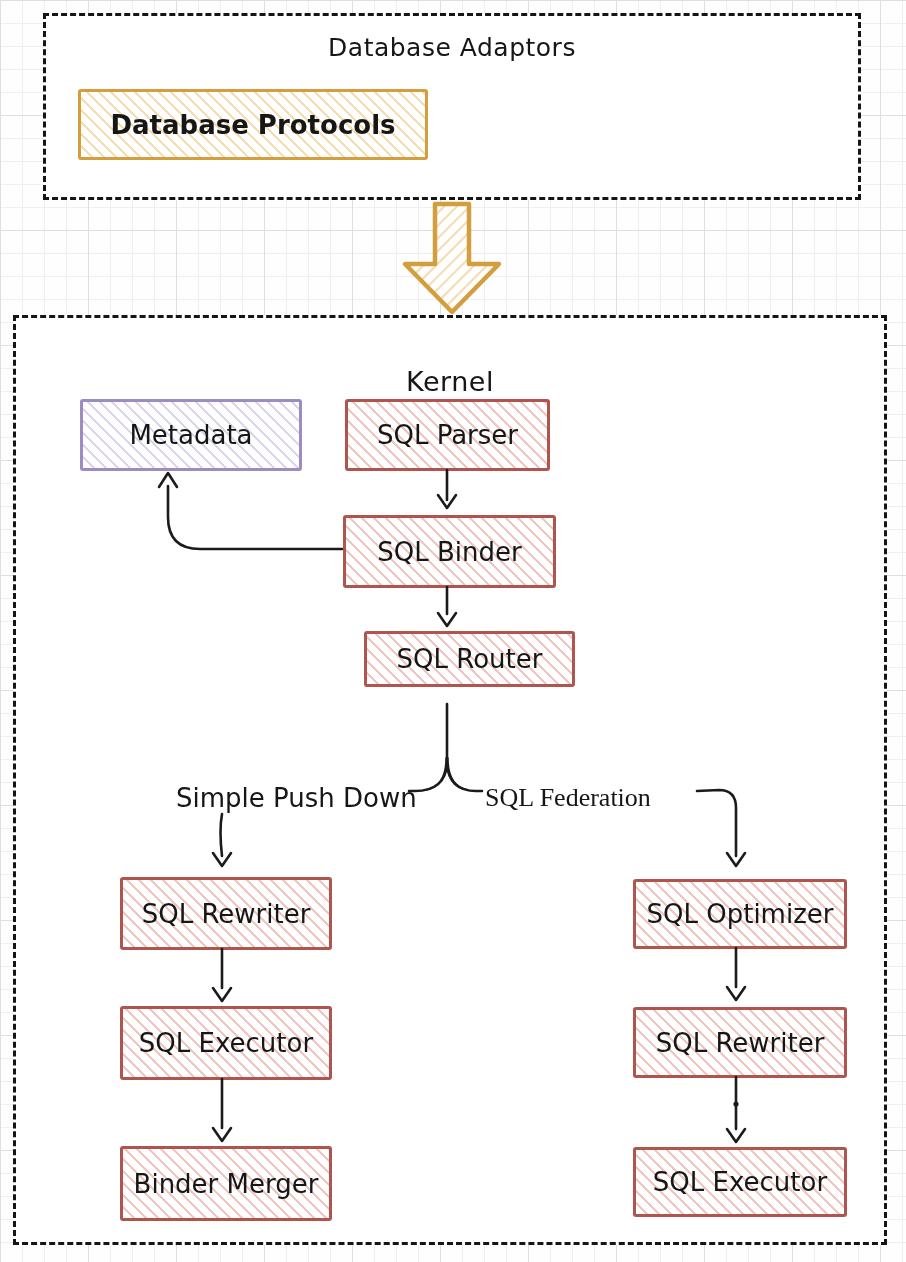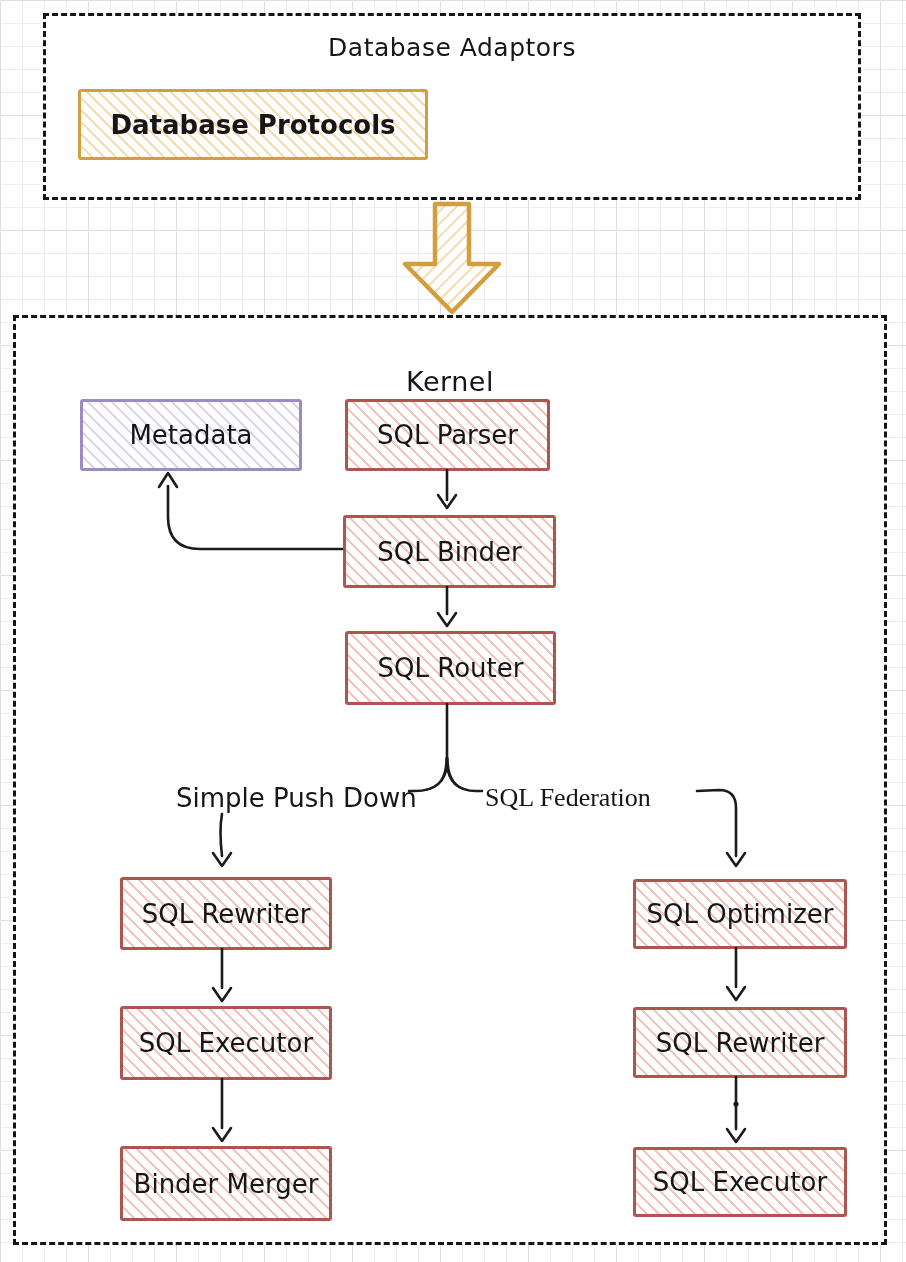--- a/index.html
+++ b/index.html
@@ -96,21 +96,21 @@
 
     <div class="node purple" style="left:47px;top:81px;width:222px;height:72px;margin-left:17px;">
       <span>Metadata</span>
     </div>
     <div class="node red" style="left:329px;top:81px;width:205px;height:72px;">
       <span>SQL Parser</span>
     </div>
     <div class="node red" style="left:327px;top:197px;width:213px;height:73px;">
       <span>SQL Binder</span>
     </div>
-    <div class="node red" style="left:329px;top:313px;width:211px;height:74px;">
+    <div class="node red" style="left:348px;top:313px;width:211px;height:56px;">
       <span>SQL Router</span>
     </div>
 
     <div class="branch-label" style="left:160px;top:465px;">Simple Push Down</div>
     <div class="branch-label" style="left:469px;top:465px;font-family:Liberation Serif, serif;">SQL Federation</div>
 
     <div class="node red" style="left:104px;top:559px;width:212px;height:73px;">
       <span>SQL Rewriter</span>
     </div>
     <div class="node red" style="left:104px;top:688px;width:212px;height:74px;">

